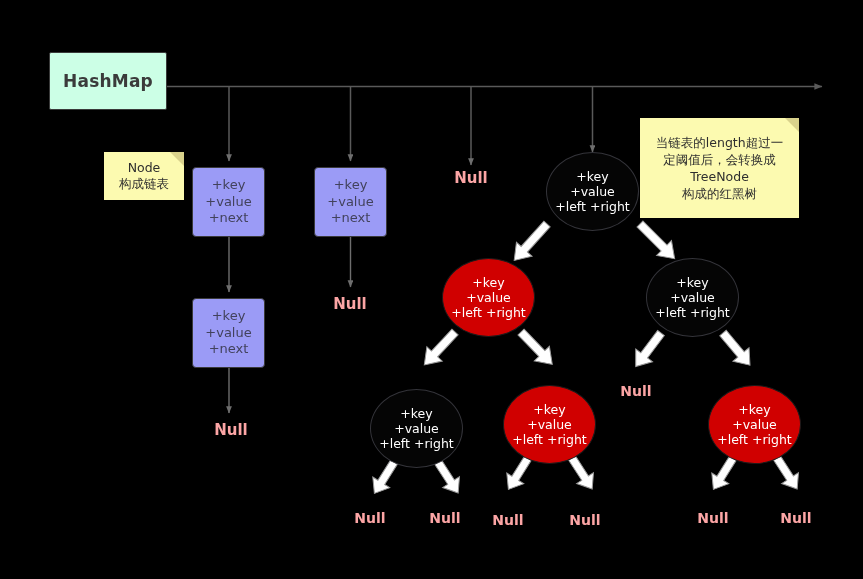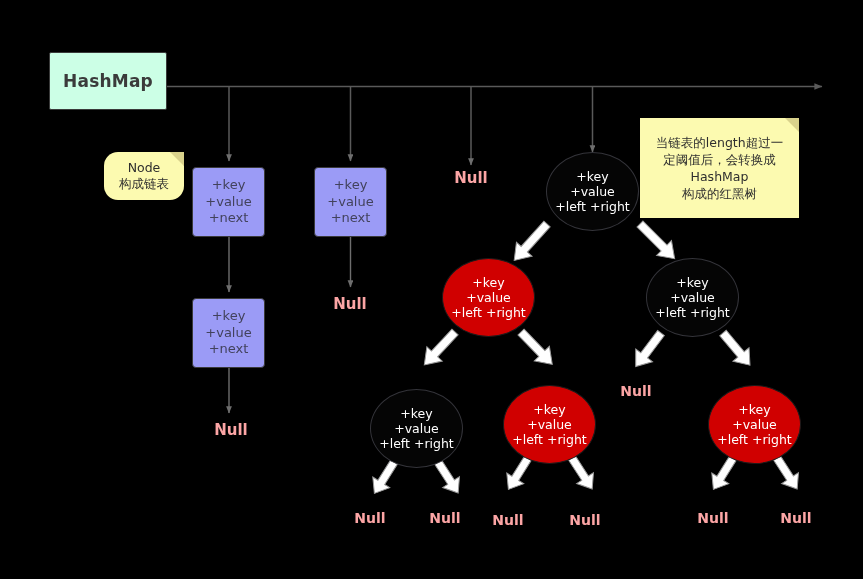--- a/index.html
+++ b/index.html
@@ -59,21 +59,20 @@
     top: 0; right: 0;
     width: 0; height: 0;
     border-left: 14px solid transparent;
     border-top: 14px solid #D9D28C;
   }
   .note-small {
     left: 104px; top: 152px;
     width: 80px; height: 48px;
     font-size: 12.5px;
     line-height: 1.25;
-    border-radius: 14px;
   }
   .note-big {
     left: 640px; top: 118px;
     width: 159px; height: 100px;
     font-size: 12.5px;
     line-height: 1.38;
   }
   .note .txt { padding: 0 5px; white-space: pre-line; }
 
   
@@ -224,21 +223,21 @@
   <div class="note note-small">
     <span class="fold"></span>
     <span class="txt">Node
 构成链表</span>
   </div>
 
   <div class="note note-big">
     <span class="fold"></span>
     <span class="txt">当链表的length超过一
 定阈值后，会转换成
-HashMap
+TreeNode
 构成的红黑树</span>
   </div>
 
   <div class="node-box" style="left:192px; top:167px;">
     <span class="txt">+key
 +value
 +next</span>
   </div>
   <div class="node-box" style="left:192px; top:298px;">
     <span class="txt">+key

